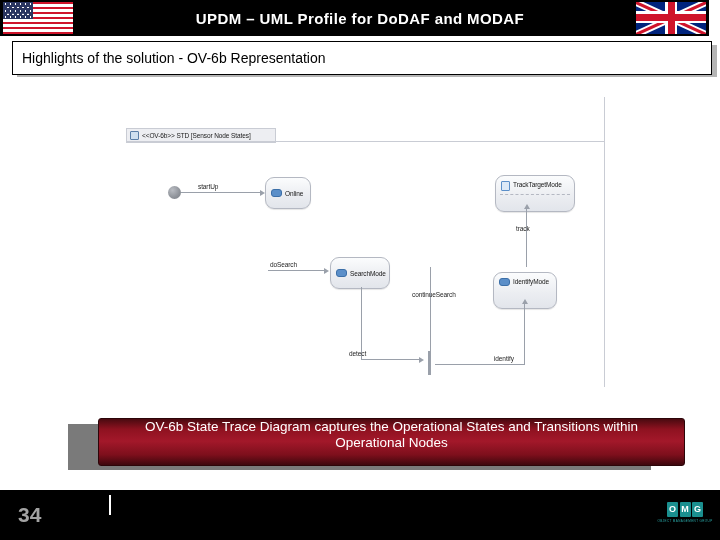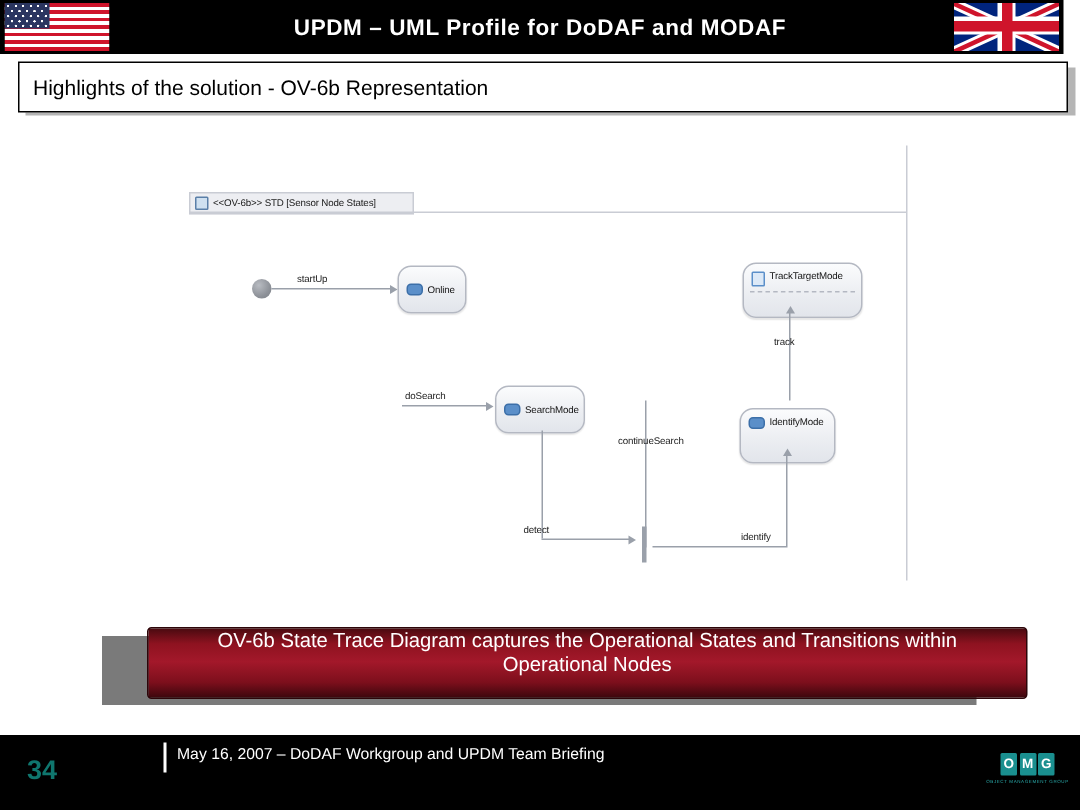--- a/index.html
+++ b/index.html
@@ -163,21 +163,21 @@
   }
   .callout-text{
     color:#ffffff;font-size:13.5px;line-height:16px;padding:0 16px;
   }
 
   
   .footer{
     position:absolute;left:0;top:490px;width:720px;height:50px;background:#000000;
   }
   .page-num{
-    position:absolute;left:18px;top:13px;color:#0f766e;font-size:18px;font-weight:bold;
+    position:absolute;left:18px;top:13px;color:#a3a3a3;font-size:21px;font-weight:bold;
   }
   .foot-sep{position:absolute;left:109px;top:5px;width:2px;height:20px;background:#ffffff;}
   .foot-text{
     position:absolute;left:118px;top:7px;color:#ffffff;font-size:10.5px;white-space:nowrap;
   }
   .omg{
     position:absolute;left:658px;top:7px;width:54px;height:30px;
     display:flex;flex-direction:column;align-items:center;justify-content:center;
   }
   .omg-marks{display:flex;gap:1.5px;}
@@ -280,21 +280,20 @@
 </div>
 
 <div class="callout-shadow"></div>
 <div class="callout">
   <span class="callout-text">OV-6b State Trace Diagram captures the Operational States and Transitions within Operational Nodes</span>
 </div>
 
 <div class="footer">
   <span class="page-num">34</span>
   <span class="foot-sep"></span>
-  <span class="foot-text">May 16, 2007 – DoDAF Workgroup and UPDM Team Briefing</span>
   <div class="omg">
     <div class="omg-marks">
       <span class="omg-cell">O</span>
       <span class="omg-cell">M</span>
       <span class="omg-cell">G</span>
     </div>
     <span class="omg-sub">OBJECT MANAGEMENT GROUP</span>
   </div>
 </div>
 

